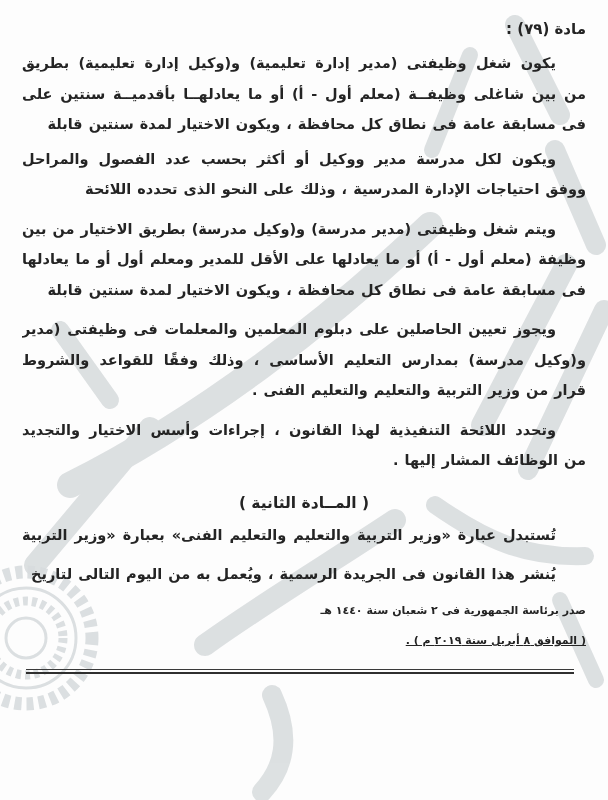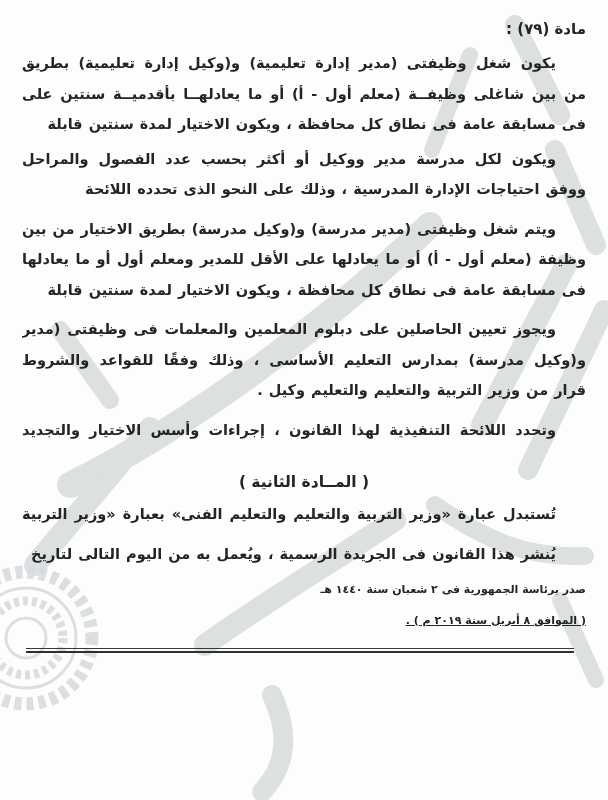--- a/index.html
+++ b/index.html
@@ -31,21 +31,21 @@
   .para.tight { margin-top: 4px; }
   .line {
     line-height: 30.5px; height: 30.5px; overflow: hidden;
     text-align: justify; text-align-last: justify;
     word-spacing: 1px;
   }
   .line.jr { text-align: right; text-align-last: right; }
   .line.ind { padding-right: 30px; }
   .section-heading {
     text-align: center; font-size: 15.5px; line-height: 26px;
-    margin-top: 24px; letter-spacing: 0.5px;
+    margin-top: 14px; letter-spacing: 0.5px;
   }
   .section-heading.third { margin-top: 4px; }
   .single { margin-top: 8px; }
   .single.tight { margin-top: 4px; }
   .date-line {
     line-height: 30.5px; height: 30.5px; font-size: 11px;
     text-align: right;
   }
   .date-line.hijri { margin-top: 6px; margin-left: 0; padding-left: 10px; }
   .date-line.greg { padding-left: 95px; text-decoration: underline; }
@@ -105,25 +105,26 @@
 
     <div class="para">
       <div class="line ind">ويتم شغل وظيفتى (مدير مدرسة) و(وكيل مدرسة) بطريق الاختيار من بين شاغلى</div>
       <div class="line">وظيفة (معلم أول - أ) أو ما يعادلها على الأقل للمدير ومعلم أول أو ما يعادلها للوكيل</div>
       <div class="line jr">فى مسابقة عامة فى نطاق كل محافظة ، ويكون الاختيار لمدة سنتين قابلة للتجديد .</div>
     </div>
 
     <div class="para">
       <div class="line ind">ويجوز تعيين الحاصلين على دبلوم المعلمين والمعلمات فى وظيفتى (مدير مدرسة)</div>
       <div class="line">و(وكيل مدرسة) بمدارس التعليم الأساسى ، وذلك وفقًا للقواعد والشروط التى يصدر بها</div>
-      <div class="line jr">قرار من وزير التربية والتعليم والتعليم وكيل .</div>
+      <div class="line jr">قرار من وزير التربية والتعليم والتعليم الفنى .</div>
     </div>
 
     <div class="para">
       <div class="line ind">وتحدد اللائحة التنفيذية لهذا القانون ، إجراءات وأسس الاختيار والتجديد لكل وظيفة</div>
+      <div class="line jr">من الوظائف المشار إليها .</div>
     </div>
 
     <div class="section-heading">( المــادة الثانية )</div>
 
     <div class="para tight">
       <div class="line ind">تُستبدل عبارة «وزير التربية والتعليم والتعليم الفنى» بعبارة «وزير التربية والتعليم»</div>
     </div>
 
 
     <div class="para single">

